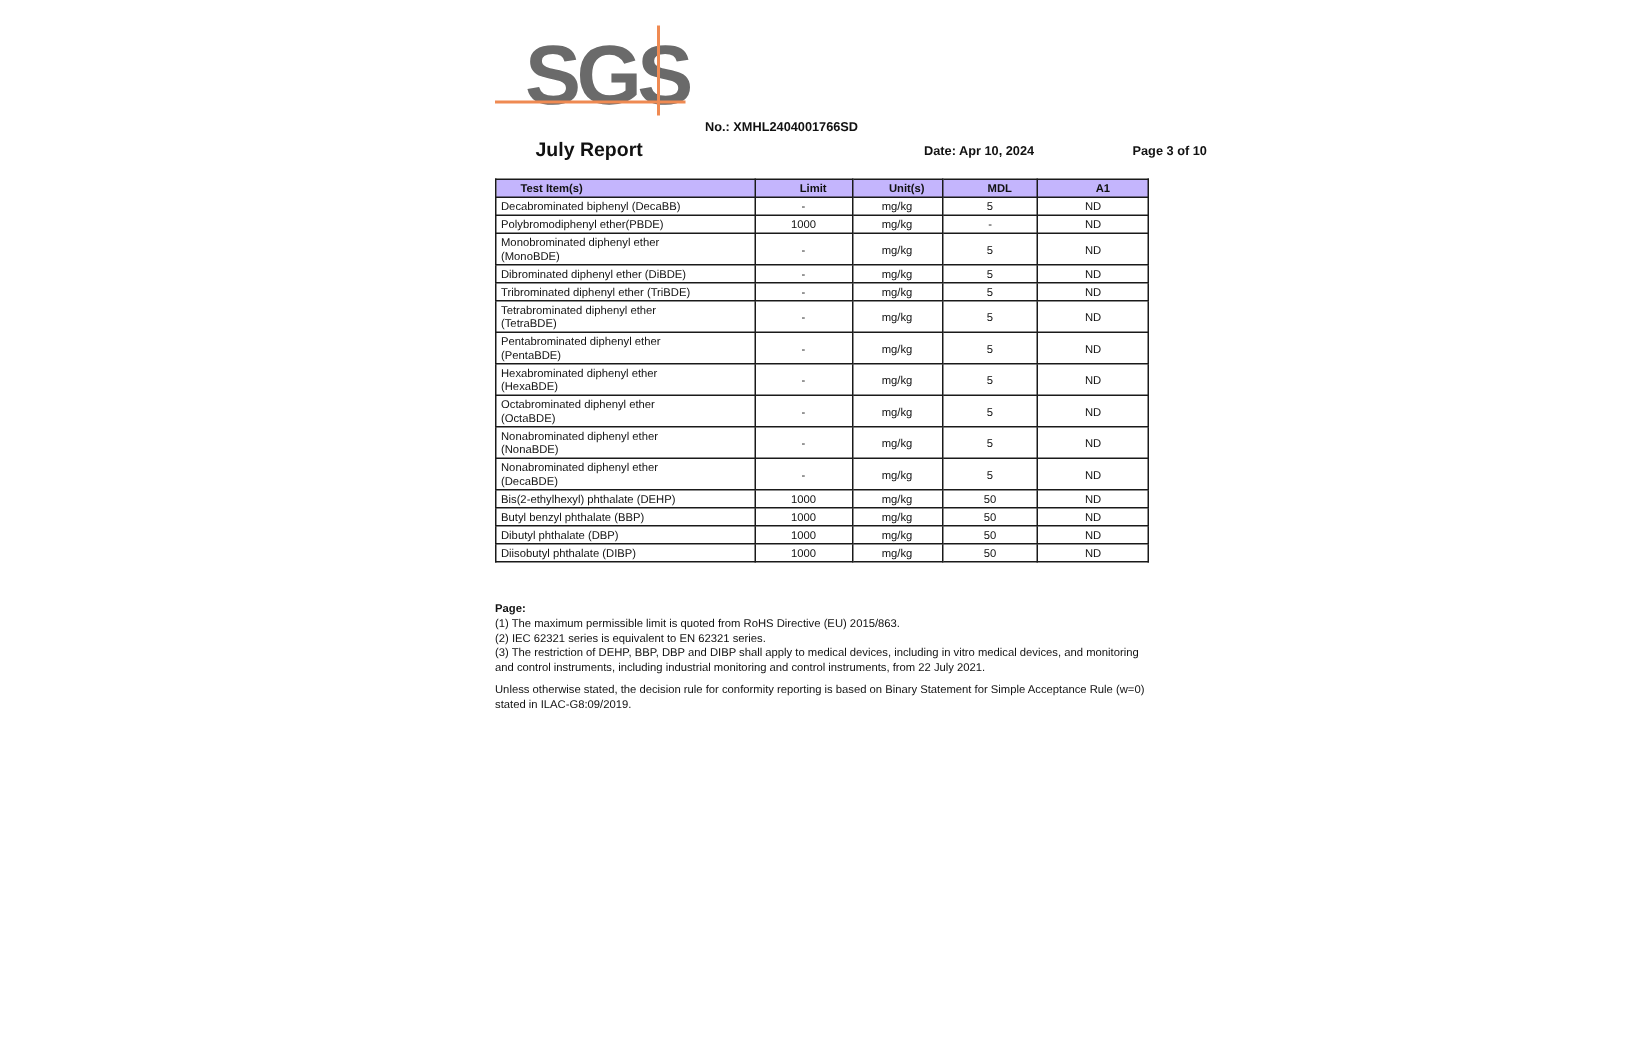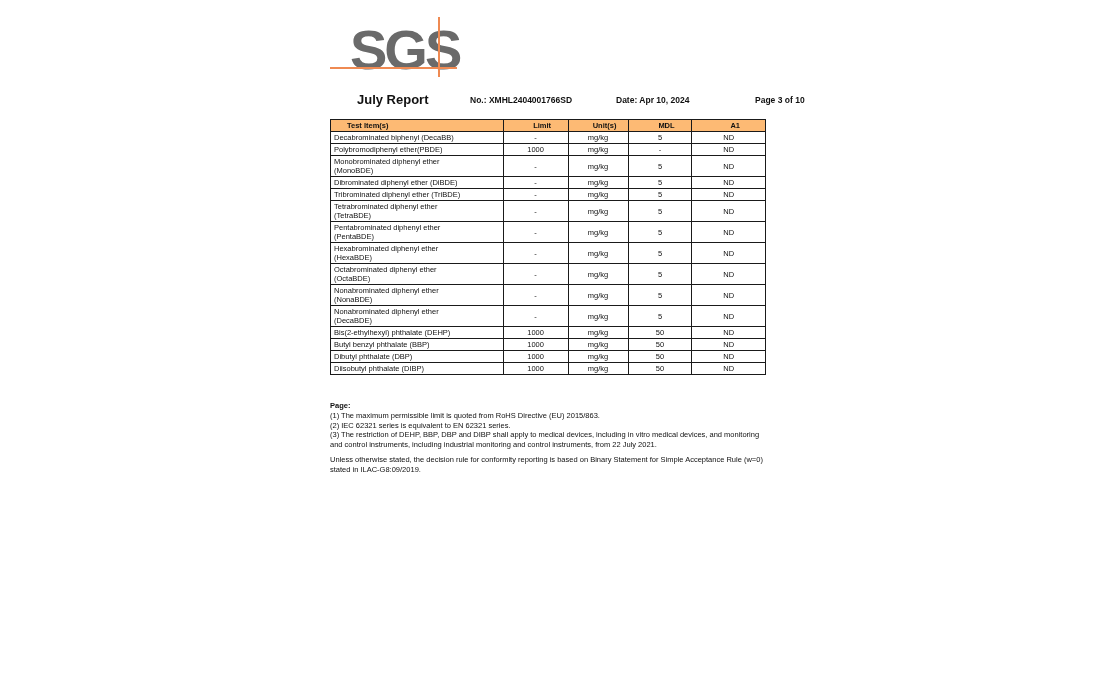--- a/index.html
+++ b/index.html
@@ -13,34 +13,34 @@
     position: absolute; left: 20px; top: 13px;
     font-size: 56px; font-weight: bold; line-height: 0.95;
     letter-spacing: -3px; color: #6a6a6a;
   }
   #logo-vline { position: absolute; left: 108px; top: 7px; width: 2px; height: 60px; background: #ef8a52; }
   #logo-hline { position: absolute; left: 0px; top: 57px; width: 127px; height: 2px; background: #ef8a52; }
 
   
   .hdr { position: absolute; font-weight: bold; white-space: nowrap; }
   #report-title { left: 357px; top: 92px; font-size: 13px; }
-  #report-no    { left: 470px; top: 95px; font-size: 8.5px; }
+  #report-no    { left: 470px; top: 79px; font-size: 8.5px; }
   #report-date  { left: 616px; top: 95px; font-size: 8.5px; }
   #report-page  { left: 735px; top: 95px; font-size: 8.5px; padding-left: 20px; }
 
   
   #test-table {
     position: absolute; left: 330px; top: 119px; width: 436px;
     border-collapse: collapse; font-size: 7.5px; line-height: 1.2;
     border: 1.5px solid #1a1a1a;
   }
   #test-table th, #test-table td {
     border: 1px solid #1a1a1a; padding: 1px 3px; text-align: center; vertical-align: middle;
   }
-  #test-table th { background: #fdba74; font-weight: bold; padding-left: 16px; }
+  #test-table th { background: #c4b5fd; font-weight: bold; padding-left: 16px; }
   #test-table th.item, #test-table td.item { text-align: left; white-space: pre-line; }
   #test-table col.c-item  { width: 39.7%; }
   #test-table col.c-limit { width: 14.9%; }
   #test-table col.c-unit  { width: 13.8%; }
   #test-table col.c-mdl   { width: 14.7%; }
   #test-table col.c-a1    { width: 16.9%; }
 
   
   #notes { position: absolute; left: 330px; top: 401px; width: 440px; font-size: 7.5px; line-height: 1.3; }
   #notes .notes-title { font-weight: bold; }

